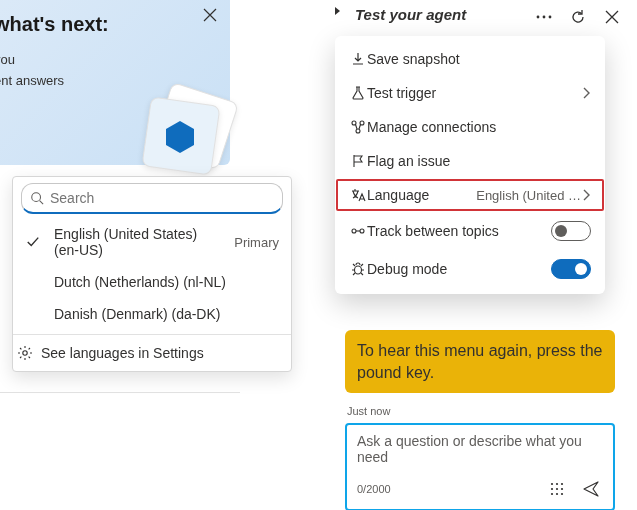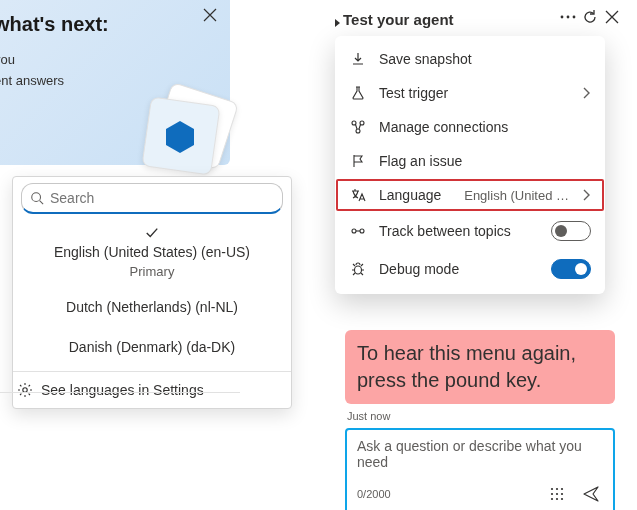--- a/index.html
+++ b/index.html
@@ -14,48 +14,48 @@
   .promo-graphic .card { position:absolute; width:70px; height:70px; border-radius:8px; background:#fff; border:1px solid #e1e1e1; transform:rotate(18deg); top:6px; left:20px; box-shadow:0 2px 6px rgba(0,0,0,.1);}
   .promo-graphic .card.front{ background:#e8f2fa; transform:rotate(8deg); top:16px; left:6px;}
   .promo-graphic .hex { position:absolute; width:28px; height:32px; background:#0f6cbd; clip-path: polygon(50% 0,100% 25%,100% 75%,50% 100%,0 75%,0 25%); top:36px; left:26px;}
 
   
   .lang-popover { position:absolute; left:12px; top:176px; width:280px; background:#fff; border:1px solid #d6d6d6; border-radius:4px; box-shadow:0 6px 18px rgba(0,0,0,.12); }
   .lang-search-wrap { padding:6px 8px 0 8px; }
   .lang-search { display:flex; align-items:center; gap:6px; border:1px solid #c7c7c7; border-radius:12px; padding:6px 8px; border-bottom:2px solid #0f6cbd; }
   .lang-search input { border:none; outline:none; flex:1; font-size:14px; background:transparent; }
   .lang-list { padding:4px 0; }
-  .lang-item { display:flex; align-items:center; gap:4px; padding:8px 12px; cursor:pointer;flex-direction:column; }
+  .lang-item { display:flex; align-items:center; gap:13px; padding:8px 12px; cursor:pointer; }
   .lang-item .chk { width:16px; display:flex; justify-content:center; }
   .lang-item .label { flex:1; }
   .lang-item .badge { color:#605e5c; font-size:13px; }
   .lang-footer { border-top:1px solid #e1e1e1; padding:10px 4px; display:flex; align-items:center; gap:8px; cursor:pointer; }
 
   
   .right-col { position:absolute; right:10px; top:0; width:300px; height:510px; }
-  .panel-header { display:flex; align-items:flex-end; padding:6px 4px 6px 6px; gap:0; }
+  .panel-header { display:flex; align-items:flex-start; padding:6px 4px 6px 6px; gap:12px;font-style:italic; }
   .panel-title { font-weight:700; font-size:15px; flex:1; display:flex; align-items:center; gap:6px;}
   .hdr-btn { width:22px; height:22px; display:flex; align-items:center; justify-content:center; cursor:pointer; color:#323130;}
 
   
   .menu { position:absolute; top:36px; left:8px; width:270px; background:#fff; border-radius:6px; box-shadow:0 10px 28px rgba(0,0,0,.18); padding:6px 0; z-index:5;}
-  .menu-row { display:flex; align-items:center; gap:12px; padding:9px 14px; cursor:pointer; }
+  .menu-row { display:flex; align-items:center; padding:9px 14px; cursor:pointer; }
   .menu-row .ico { width:18px; display:flex; justify-content:center; color:#323130;}
   .menu-row .lbl { flex:1; font-size:14px; }
   .menu-row .val { color:#605e5c; font-size:13px; white-space:nowrap; }
   .menu-row .chev { color:#605e5c; }
   .menu-row.highlight { outline:2px solid #d13438; outline-offset:-3px; border-radius:3px;}
   .toggle { width:40px; height:20px; border-radius:10px; background:#fff; border:1px solid #605e5c; position:relative;}
   .toggle .knob { position:absolute; width:12px; height:12px; border-radius:50%; background:#605e5c; top:3px; left:3px;}
   .toggle.on { background:#0f6cbd; border-color:#0f6cbd;}
   .toggle.on .knob { background:#fff; left:auto; right:3px;}
 
   
   .chat-tail { position:absolute; left:18px; top:330px; width:270px; }
-  .bot-msg { background:#fca5a5; border-radius:6px; padding:10px 12px; font-size:20px; line-height:1.35; color:#323130; margin-bottom:6px;}
+  .bot-msg { background:#eab308; border-radius:6px; padding:10px 12px; font-size:16px; line-height:1.35; color:#323130; margin-bottom:12px;}
   .timestamp { font-size:11px; color:#605e5c; margin-bottom:6px; padding-left:2px;}
   .composer { border:2px solid #0ea5e9; border-radius:4px; padding:8px 10px; }
   .composer-text { color:#605e5c; font-size:14px; min-height:38px; }
   .composer-bar { display:flex; align-items:center; justify-content:space-between; margin-top:6px;}
   .counter { font-size:11px; color:#605e5c;}
   .composer-actions { display:flex; gap:10px; color:#323130;}
   .composer-actions .hdr-btn { width:24px; height:24px;}
 
   svg { display:block; }
   .hairline { position:absolute; left:0; width:240px; height:1px; background:#e1e1e1;}

